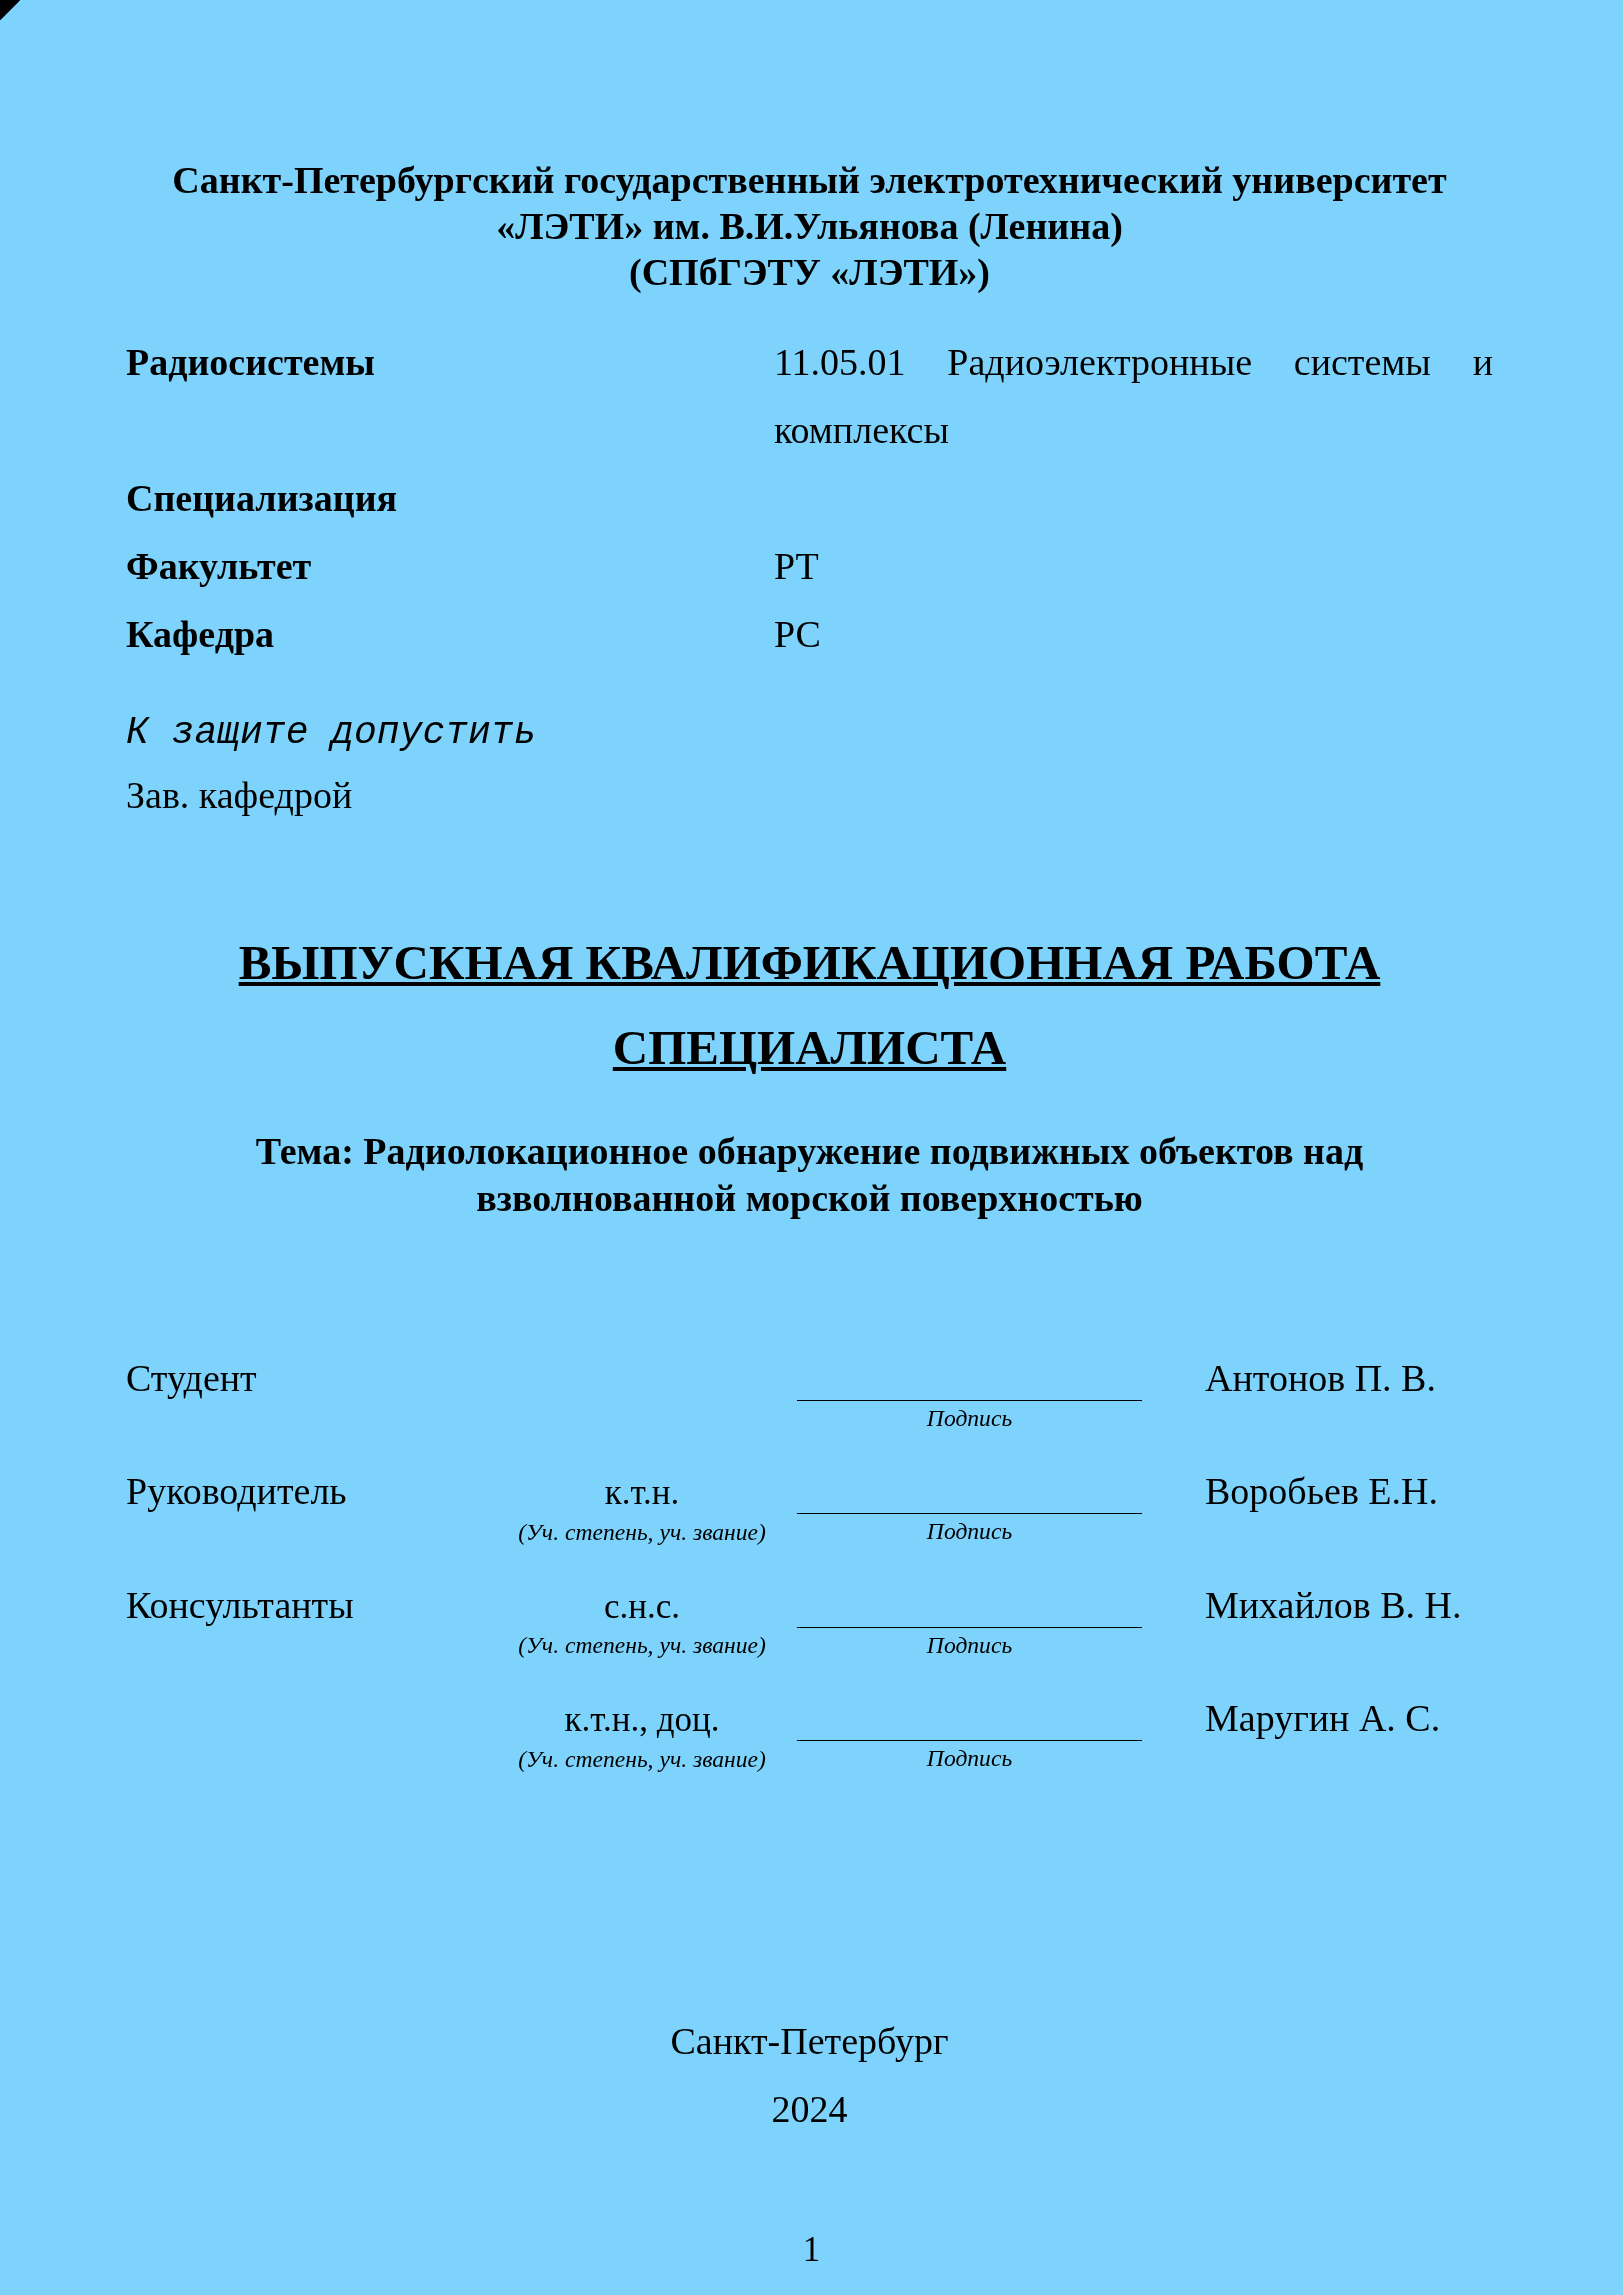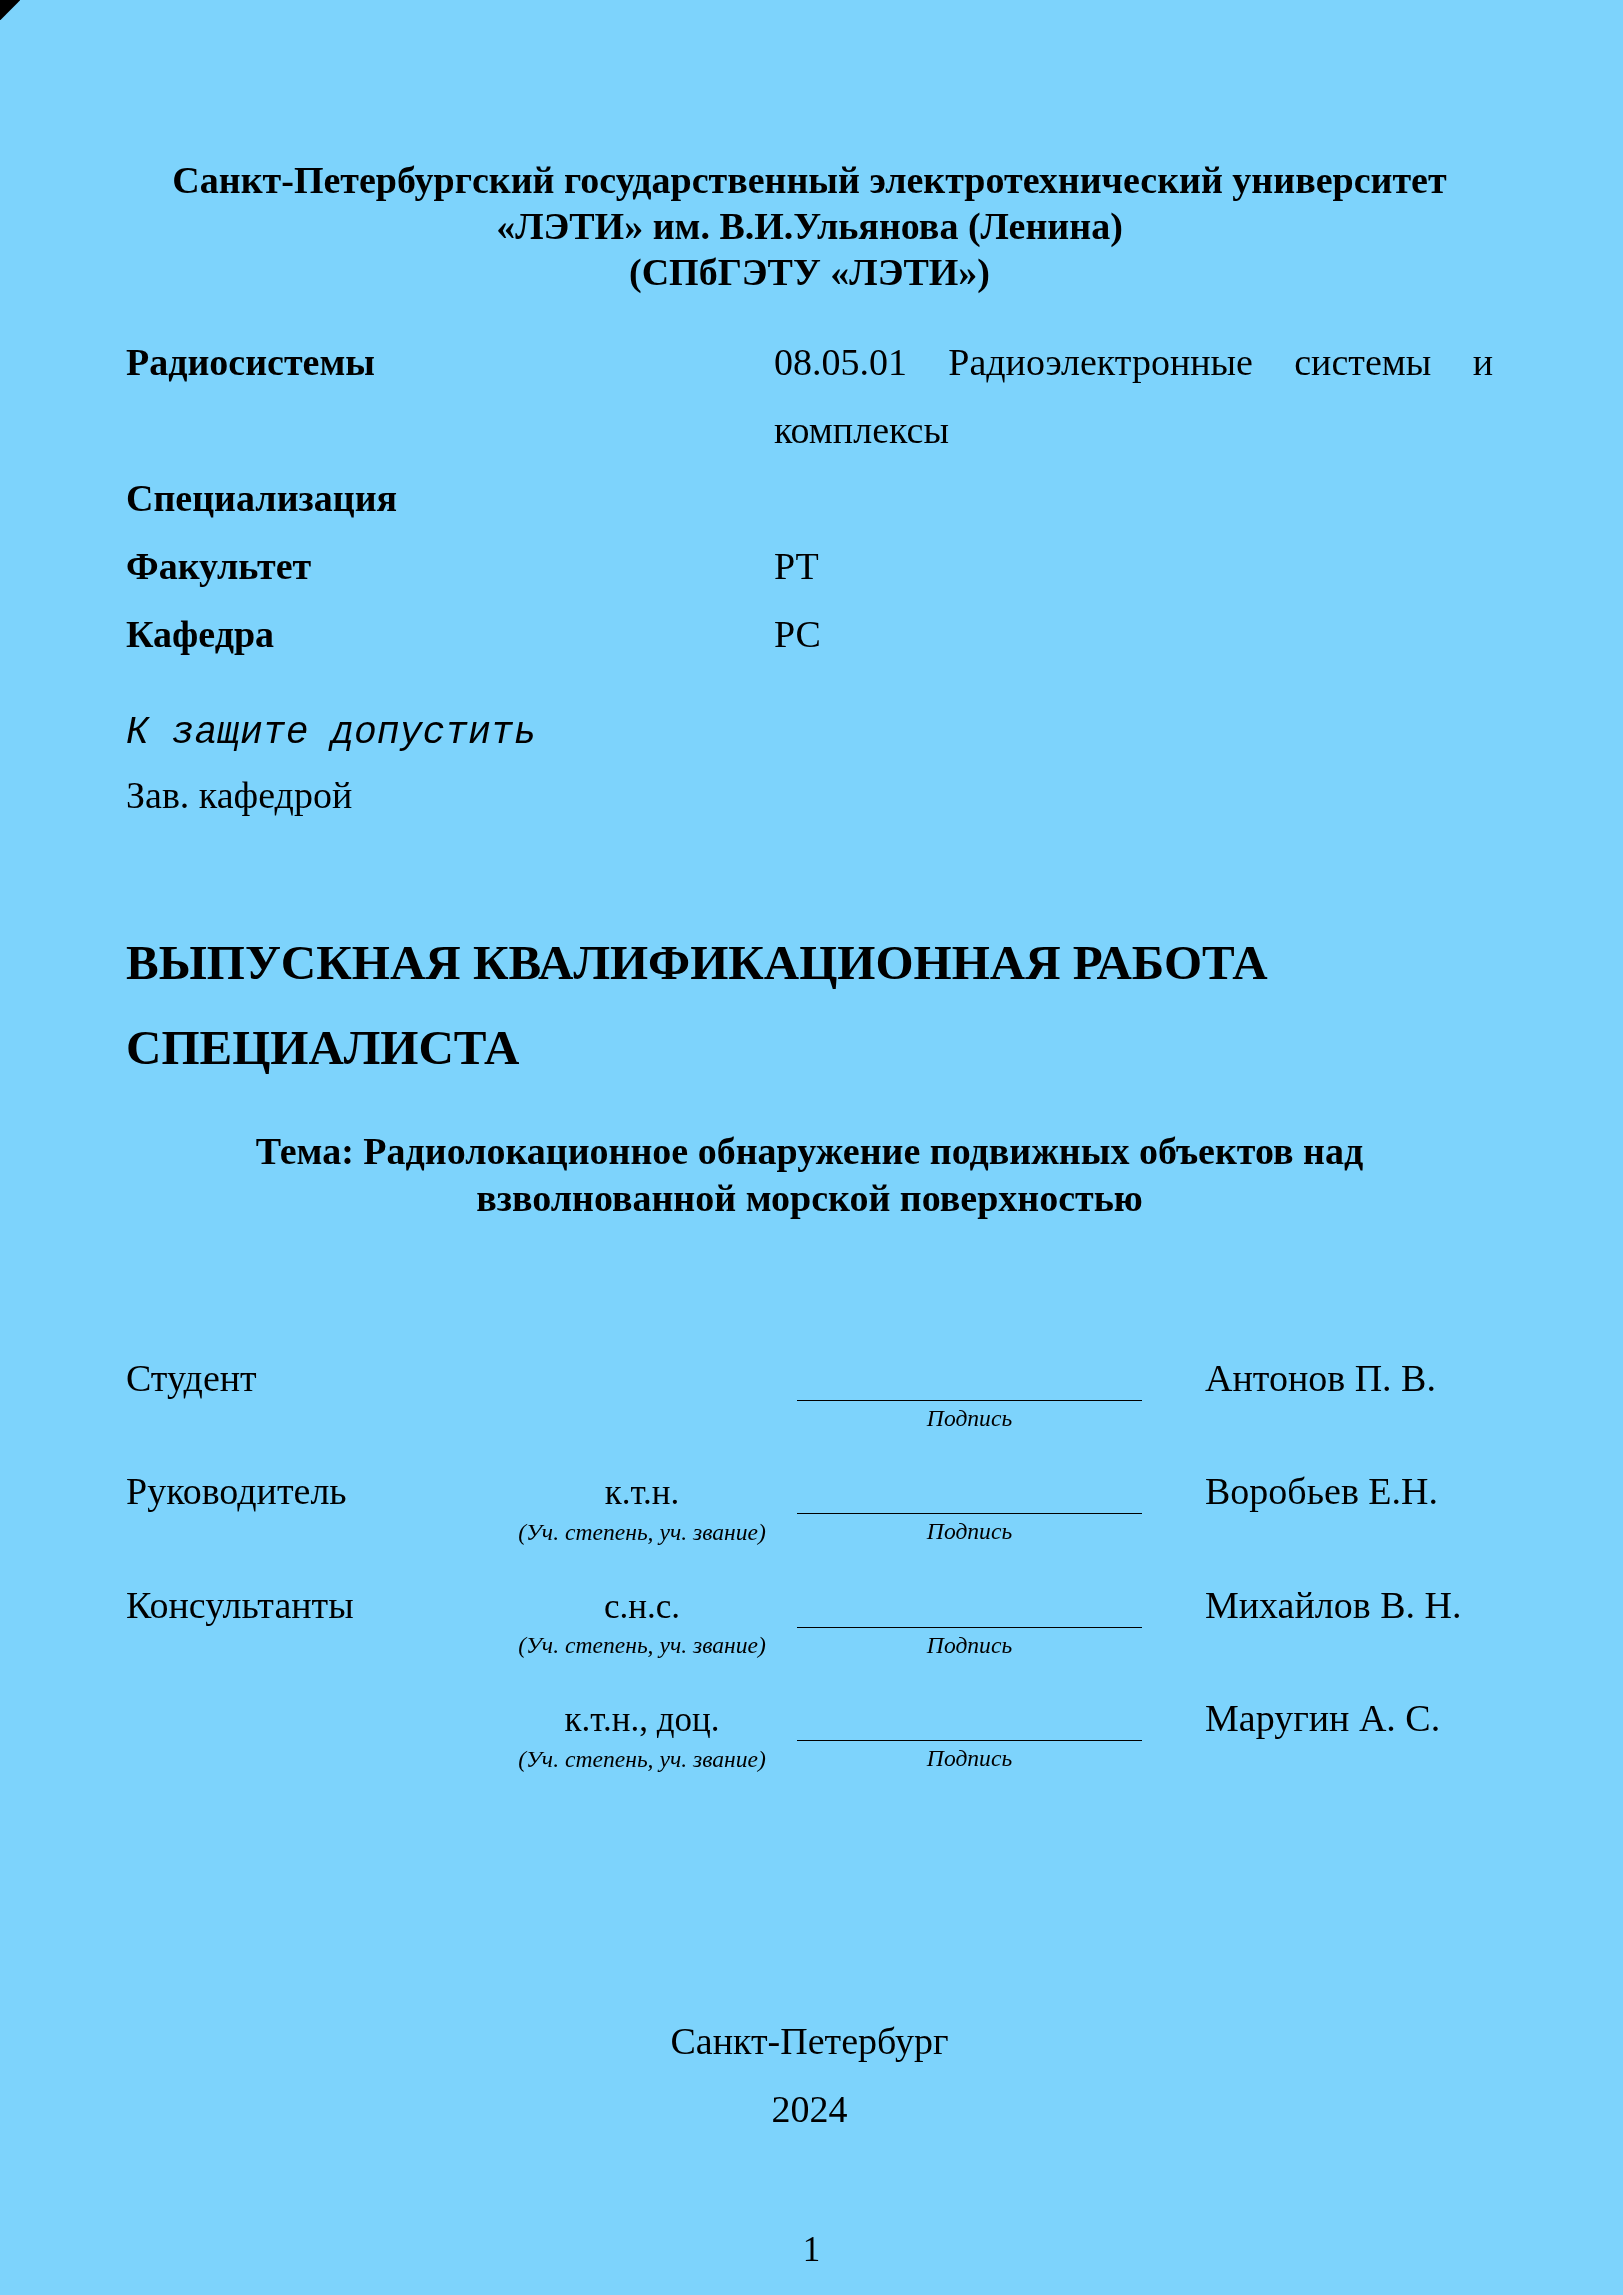--- a/index.html
+++ b/index.html
@@ -54,23 +54,25 @@
   
   .approval {
     margin-top: 33px;
     font-size: 38px;
     line-height: 63px;
   }
   .approval .italic { font-style: italic; font-family: Liberation Mono, monospace; }
   
   .main-title {
     margin-top: 93px;
+    text-align: center;
     font-weight: bold;
     font-size: 49px;
     line-height: 85px;
+    text-decoration: underline;
   }
   
   .topic {
     margin: 38px auto 0 auto;
     max-width: 1193px;
     text-align: center;
     font-weight: bold;
     font-size: 38px;
     line-height: 47px;
   }
@@ -131,21 +133,21 @@
 
     <div class="doc-header">
       <div>Санкт-Петербургский государственный электротехнический университет</div>
       <div>«ЛЭТИ» им. В.И.Ульянова (Ленина)</div>
       <div>(СПбГЭТУ «ЛЭТИ»)</div>
     </div>
 
     <div class="specs">
       <div class="spec-row">
         <div class="spec-label">Радиосистемы</div>
-        <div class="spec-value justify">08.05.01 Радиоэлектронные системы и комплексы</div>
+        <div class="spec-value justify">11.05.01 Радиоэлектронные системы и комплексы</div>
       </div>
       <div class="spec-row">
         <div class="spec-label">Специализация</div>
       </div>
       <div class="spec-row">
         <div class="spec-label">Факультет</div>
         <div class="spec-value">РТ</div>
       </div>
       <div class="spec-row">
         <div class="spec-label">Кафедра</div>

